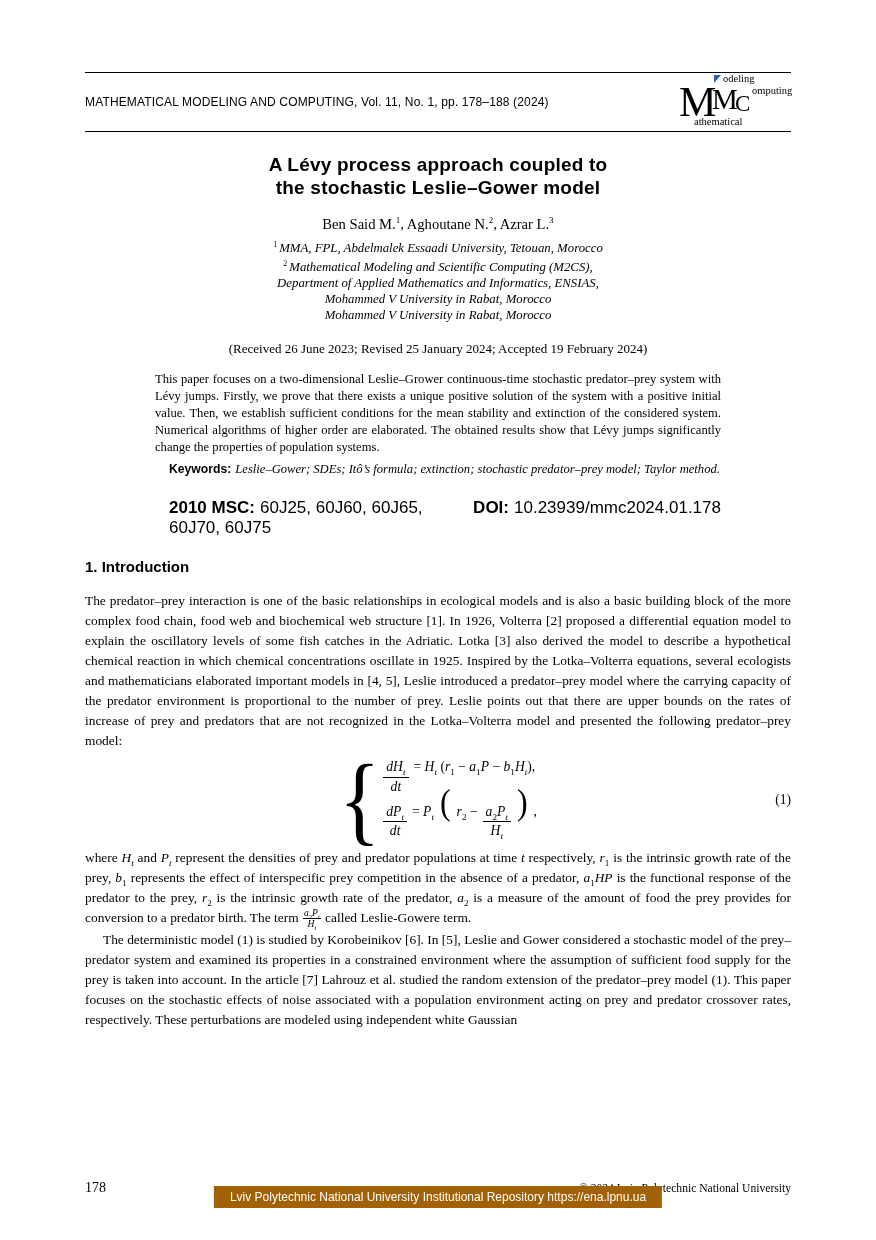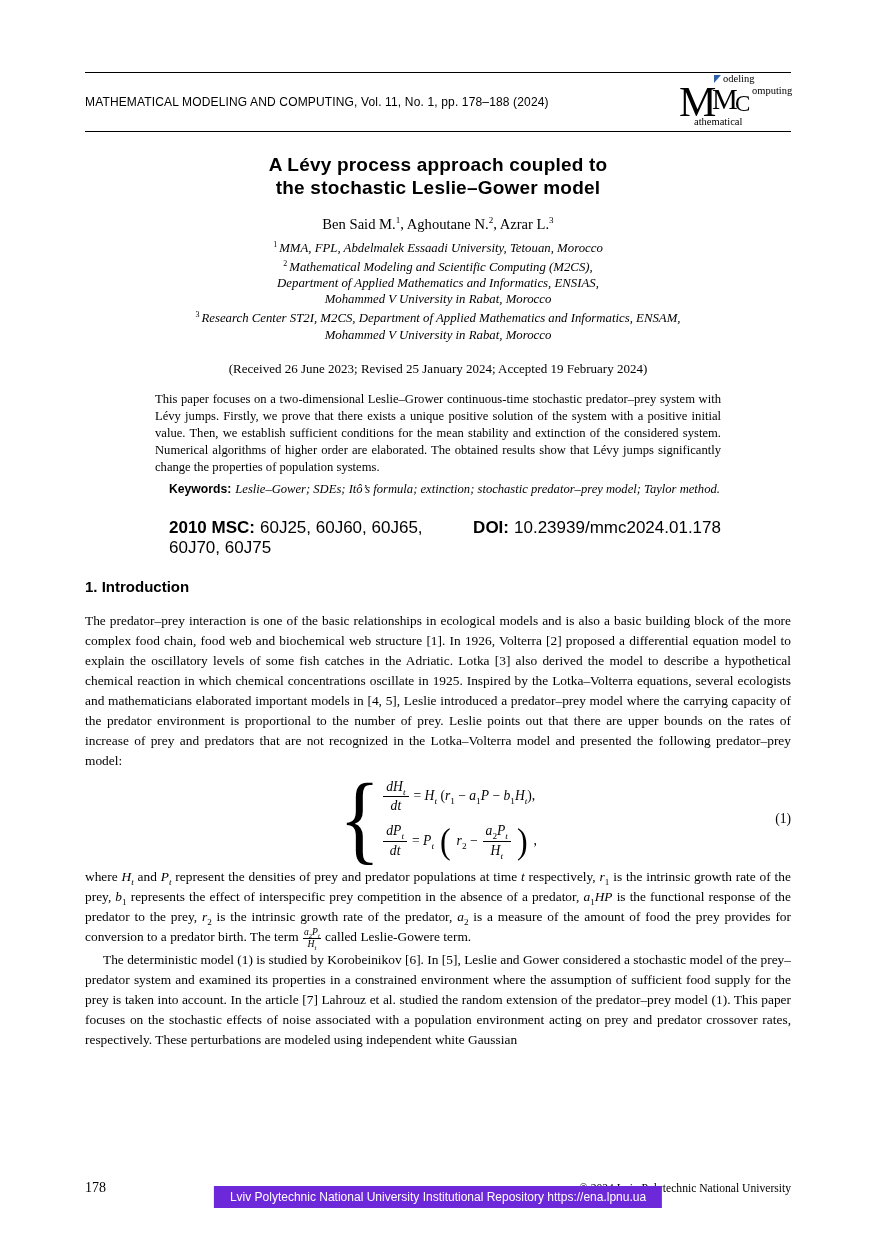--- a/index.html
+++ b/index.html
@@ -52,40 +52,40 @@
   .mi { font-style:italic; }
   sub.si { font-style:italic; font-size:0.68em; line-height:0; }
   sub.sd { font-style:normal; font-size:0.68em; line-height:0; }
 
   
   .equation { position:relative; display:flex; justify-content:center; align-items:center;
     margin:8px 0; font-size:13.6px; }
   .eq-group { display:flex; align-items:center; }
   .eq-brace { font-size:86px; line-height:78px; transform:scaleY(1.15); font-weight:400; margin-right:3px; }
   .eq-lines { display:flex; flex-direction:column; gap:9px; align-items:flex-start; }
-  .eq-line { display:flex; align-items:center; gap:5px; }
+  .eq-line { display:flex; gap:5px; }
   .frac { display:inline-flex; flex-direction:column; align-items:center; line-height:1.2; text-align:center; }
   .frac .fn { display:block; padding:0 3px 1px; border-bottom:1px solid #000; }
   .frac .fd { display:block; padding:1px 3px 0; }
   .bigp { font-size:32px; line-height:0; transform:scaleY(1.1); margin:0 1px; font-weight:400; }
   .eq-number { position:absolute; right:0; top:50%; transform:translateY(-50%); }
 
   
   .ifrac { display:inline-flex; flex-direction:column; vertical-align:middle; text-align:center;
     font-size:0.72em; line-height:1.12; margin:0 1px; }
   .ifrac .ifn { border-bottom:1px solid #000; padding:0 1px; }
   .ifrac .ifd { padding:0 1px; }
 
   
   .footer { position:absolute; left:85px; right:85px; top:1152px; display:flex;
     justify-content:space-between; align-items:baseline;margin-top:28px; }
   .page-num { font-size:14px; }
   .copyright { font-size:11.6px; }
   .repo-bar { position:absolute; left:50%; transform:translateX(-50%); top:1186px;
-    background:#6d28d9; color:#fff; font-family:"Liberation Sans", sans-serif;
+    background:#a16207; color:#fff; font-family:"Liberation Sans", sans-serif;
     font-size:12px; padding:4px 16px; white-space:nowrap; }
 </style>
 </head>
 <body>
 
 <div class="page">
   <div class="content">
 
     <hr class="rule rule-top">
 
@@ -111,21 +111,20 @@
 
     <div class="authors">
       <span><span>Ben Said M.</span><sup>1</sup><span>, </span></span><span><span>Aghoutane N.</span><sup>2</sup><span>, </span></span><span><span>Azrar L.</span><sup>3</sup></span>
     </div>
 
     <div class="affiliations">
       <div class="aff-line"><sup>1</sup><span>MMA, FPL, Abdelmalek Essaadi University, Tetouan, Morocco</span></div>
       <div class="aff-line"><sup>2</sup><span>Mathematical Modeling and Scientific Computing (M2CS),</span></div>
       <div class="aff-line"><span>Department of Applied Mathematics and Informatics, ENSIAS,</span></div>
       <div class="aff-line"><span>Mohammed V University in Rabat, Morocco</span></div>
-      <div class="aff-line"><sup>3</sup><span>Research Center ST2I, M2CS, Department of Applied Mathematics and Informatics, ENSAM,</span></div>
       <div class="aff-line"><span>Mohammed V University in Rabat, Morocco</span></div>
     </div>
 
     <div class="received">(Received 26 June 2023; Revised 25 January 2024; Accepted 19 February 2024)</div>
 
     <div class="abstract">This paper focuses on a two-dimensional Leslie–Grower continuous-time stochastic predator–prey system with Lévy jumps. Firstly, we prove that there exists a unique positive solution of the system with a positive initial value. Then, we establish sufficient conditions for the mean stability and extinction of the considered system. Numerical algorithms of higher order are elaborated. The obtained results show that Lévy jumps significantly change the properties of population systems.</div>
 
     <div class="kw">
       <span class="kw-label">Keywords:</span><span class="kw-text">Leslie–Gower; SDEs; Itô’s formula; extinction; stochastic predator–prey model; Taylor method.</span>
     </div>

